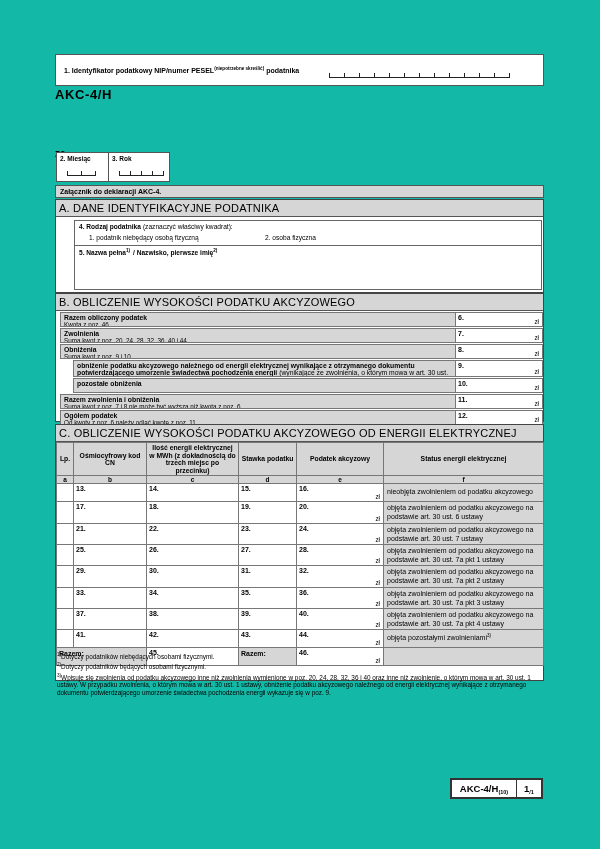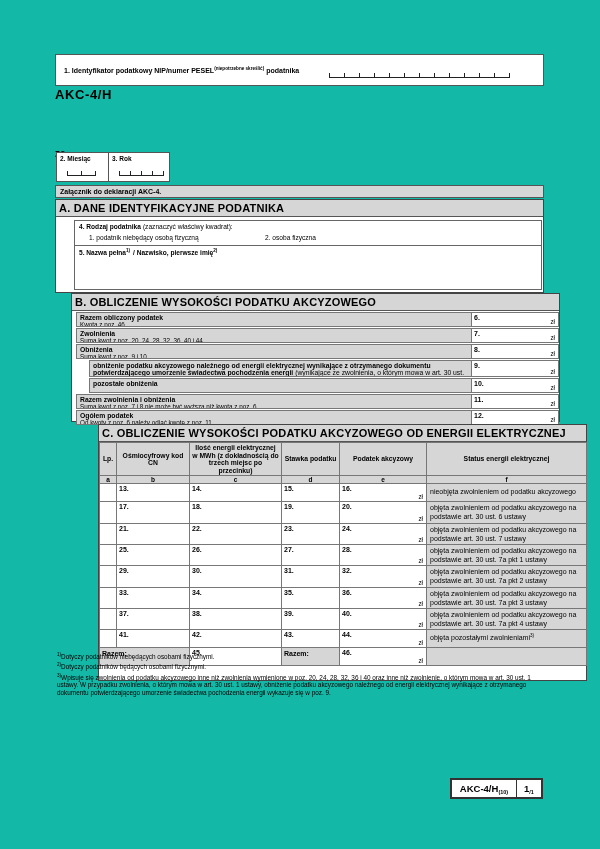--- a/index.html
+++ b/index.html
@@ -31,53 +31,53 @@
   .pcell.month{width:52px;border-right:1px solid #555;}
   .pcell.year{flex:1;}
   .plabel{font-size:6.5px;font-weight:bold;padding:2px 0 0 3px;}
   .pcomb{position:absolute;bottom:5px;left:10px;}
   .pcomb.year-comb .cc{width:10px;}
 
   .attach{position:absolute;left:55px;top:185px;width:489px;height:13px;background:var(--gray);border:1px solid #555;box-sizing:border-box;font-size:7px;font-weight:bold;padding:2px 0 0 4px;}
 
   
   .section{position:absolute;left:55px;width:489px;border:1px solid #444;box-sizing:border-box;background:#fff;}
-  .sec-header{background:var(--gray);border-bottom:1px solid #555;font-weight:bold;font-size:11px;letter-spacing:.2px;padding:2px 0 2px 3px;}
+  .sec-header{background:var(--gray);border-bottom:1px solid #555;font-weight:normal;font-size:11px;letter-spacing:.2px;padding:2px 0 2px 3px;}
 
   
   .secA{top:199px;height:94px;}
   .fieldbox{position:absolute;left:18px;top:20px;width:468px;height:70px;border:1px solid #666;box-sizing:border-box;}
   .f4{border-bottom:1px solid #666;height:25px;box-sizing:border-box;}
   .f4label{font-size:6.6px;padding:2px 0 0 4px;}
   .f4label b{font-weight:bold;}
   .f4label .rest{margin-left:2px;}
   .f4opts{position:relative;font-size:6.6px;padding:4px 0 0 14px;}
   .f4opts .opt2{position:absolute;left:190px;top:4px;}
   .f5label{font-size:6.6px;font-weight:bold;padding:2px 0 0 4px;}
   .f5label sup{font-size:4.6px;}
   .f5label .p2{margin-left:3px;}
   .f5input{height:34px;}
 
   
-  .secB{top:293px;height:129px;margin-left:16px;}
+  .secB{top:293px;height:129px;}
   .brow{display:flex;height:15px;margin-top:1px;}
   .brow.tall{height:17px;}
   .bgutter{width:4px;}
   .indent .bgutter{width:17px;}
   .blabel{flex:1;background:var(--gray);border:1px solid #777;box-sizing:border-box;padding:1px 3px;overflow:hidden;}
   .blabel .l1{font-size:6.8px;line-height:7.2px;}
   .blabel .l1 b{font-weight:bold;}
   .blabel .l1 .tail{font-weight:normal;margin-left:2px;}
   .blabel .l2{font-size:6.3px;line-height:7px;}
   .bnum{position:relative;width:88px;background:#fff;border:1px solid #777;box-sizing:border-box;margin-left:-1px;}
   .bnum .n{position:absolute;left:2px;top:1px;font-size:7px;font-weight:bold;}
   .bnum .zl{position:absolute;right:3px;bottom:1px;font-size:6.3px;}
 
   
-  .secC{top:424px;height:257px;margin-left:43px;}
+  .secC{top:424px;height:257px;}
   .ctable{border-collapse:collapse;table-layout:fixed;width:487px;}
   .ctable th,.ctable td{border:1px solid #777;box-sizing:border-box;overflow:hidden;}
   .ctable thead th{background:var(--gray);font-size:6.8px;font-weight:bold;text-align:center;vertical-align:middle;line-height:7.6px;padding:1px 2px;}
   .ctable .hdr-row th{height:33px;}
   .ctable .letters th{height:8px;padding:0;font-size:6.5px;line-height:7px;}
   .ctable tbody td{height:18px;vertical-align:top;padding:1px 2px;font-size:7px;background:#fff;}
   .ctable tbody td b{font-weight:bold;}
   .taxcell{position:relative;}
   .taxcell .zl{position:absolute;right:3px;bottom:1px;font-size:6.3px;font-weight:normal;}
   .statuscell{background:var(--gray) !important;font-size:6.4px;line-height:7px;padding:2px 3px !important;}

